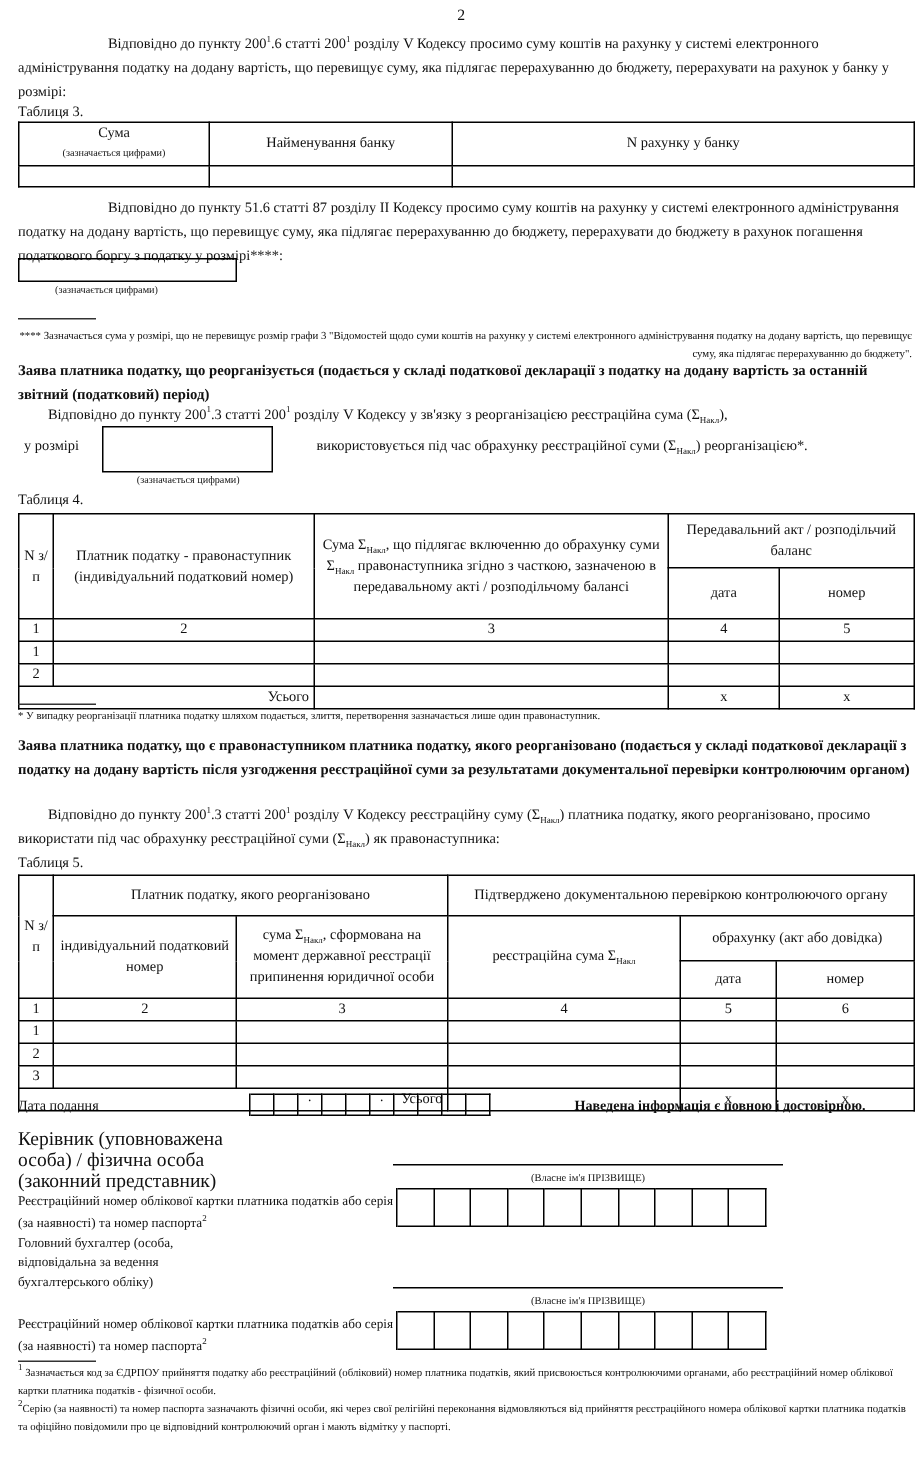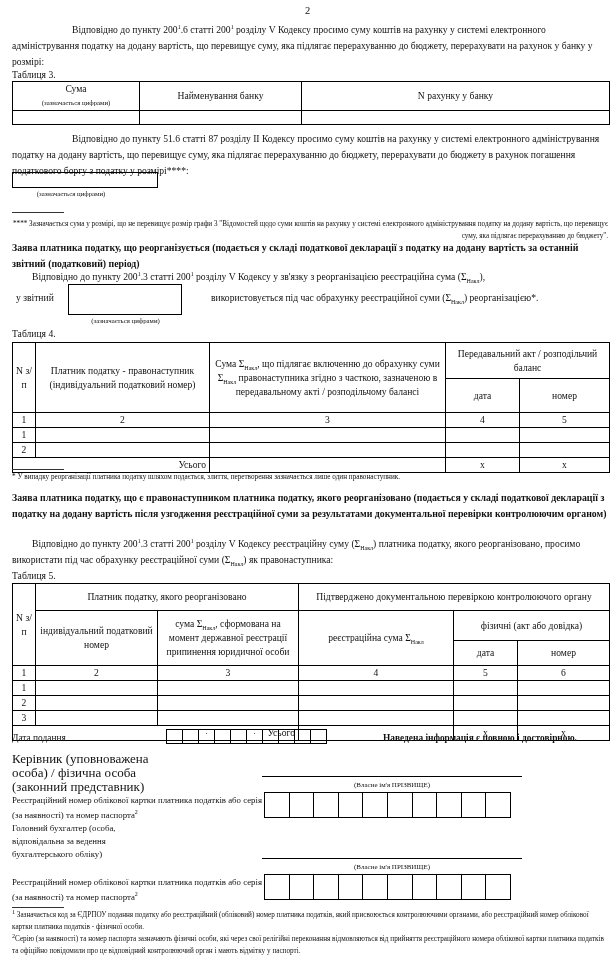--- a/index.html
+++ b/index.html
@@ -59,21 +59,21 @@
   </table>
 
 <div class="abs para" style="top:131px;">Відповідно до пункту 51.6 статті 87 розділу II Кодексу просимо суму коштів на рахунку у системі електронного адміністрування податку на додану вартість, що перевищує суму, яка підлягає перерахуванню до бюджету, перерахувати до бюджету в рахунок погашення податкового боргу з податку у розмірі****:</div>
 <div class="abs boxin" style="left:12px; top:172px; width:144px; height:14px;"></div>
 <div class="abs caption" style="left:12px; top:189px; width:118px;">(зазначається цифрами)</div>
 <div class="abs fnline" style="top:212px;"></div>
 <div class="abs fn" style="top:218px;text-align:right;">**** Зазначається сума у розмірі, що не перевищує розмір графи 3 "Відомостей щодо суми коштів на рахунку у системі електронного адміністрування податку на додану вартість, що перевищує суму, яка підлягає перерахуванню до бюджету".</div>
 
 <div class="abs heading" style="top:240px;">Заява платника податку, що реорганізується (подається у складі податкової декларації з податку на додану вартість за останній звітний (податковий) період)</div>
 <div class="abs para2" style="top:269px; text-indent:20px;"><span>Відповідно до пункту 200</span><sup>1</sup><span>.3 статті 200</span><sup>1</sup><span> розділу V Кодексу у зв'язку з реорганізацією реєстраційна сума (Σ</span><sub>Накл</sub><span>),</span></div>
-<div class="abs" style="left:16px; top:292px; font-size:9.6px;">у звітний</div>
+<div class="abs" style="left:16px; top:292px; font-size:9.6px;">у розмірі</div>
 <div class="abs boxin" style="left:68px; top:284px; width:112px; height:29px;"></div>
 <div class="abs caption" style="left:68px; top:316px; width:115px;">(зазначається цифрами)</div>
 <div class="abs" style="left:211px; top:292px; font-size:9.6px;"><span>використовується під час обрахунку реєстраційної суми (Σ</span><sub>Накл</sub><span>) реорганізацією*.</span></div>
 <div class="abs tlabel" style="top:328px;">Таблиця 4.</div>
 
 <table class="doc" style="left:12px; top:342px; width:598px;">
   <colgroup>
       <col style="width:23px">
       <col style="width:174px">
       <col style="width:236px">
@@ -139,21 +139,21 @@
   <tbody>
       <tr style="height:27px;">
     <td rowspan="3">N з/п</td>
     <td colspan="2">Платник податку, якого реорганізовано</td>
     <td colspan="3">Підтверджено документальною перевіркою контролюючого органу</td>
   </tr>
   <tr style="height:30px;">
     <td rowspan="2">індивідуальний податковий номер</td>
     <td rowspan="2"><span>сума Σ</span><sub>Накл</sub><span>, сформована на момент державної реєстрації припинення юридичної особи</span></td>
     <td rowspan="2"><span>реєстраційна сума Σ</span><sub>Накл</sub></td>
-    <td colspan="2">фізичні (акт або довідка)</td>
+    <td colspan="2">обрахунку (акт або довідка)</td>
   </tr>
   <tr style="height:25px;">
     <td>дата</td>
     <td>номер</td>
   </tr>
   <tr style="height:11px;">
     <td>1</td>
     <td>2</td>
     <td>3</td>
     <td>4</td>
@@ -258,14 +258,14 @@
     <div class="c" style="width: 24.6px; height: 26px;"></div>
     <div class="c" style="width: 24.6px; height: 26px;"></div>
     <div class="c" style="width: 24.6px; height: 26px;"></div>
     <div class="c" style="width: 24.6px; height: 26px;"></div>
     <div class="c" style="width: 24.6px; height: 26px;"></div>
     <div class="c" style="width: 24.6px; height: 26px;"></div>
     <div class="c" style="width: 24.6px; height: 26px;"></div>
   </div>
 
 <div class="abs fnline" style="top:907px;"></div>
-<div class="abs fn" style="top:909px;"><sup>1</sup> <span>Зазначається код за ЄДРПОУ подання податку або реєстраційний (обліковий) номер платника податків, який присвоюється контролюючими органами, або реєстраційний номер облікової картки платника податків - фізичної особи.</span></div>
+<div class="abs fn" style="top:909px;"><sup>1</sup> <span>Зазначається код за ЄДРПОУ прийняття податку або реєстраційний (обліковий) номер платника податків, який присвоюється контролюючими органами, або реєстраційний номер облікової картки платника податків - фізичної особи.</span></div>
 <div class="abs fn" style="top:933px;"><sup>2</sup><span>Серію (за наявності) та номер паспорта зазначають фізичні особи, які через свої релігійні переконання відмовляються від прийняття реєстраційного номера облікової картки платника податків та офіційно повідомили про це відповідний контролюючий орган і мають відмітку у паспорті.</span></div>
 
 </body></html>

